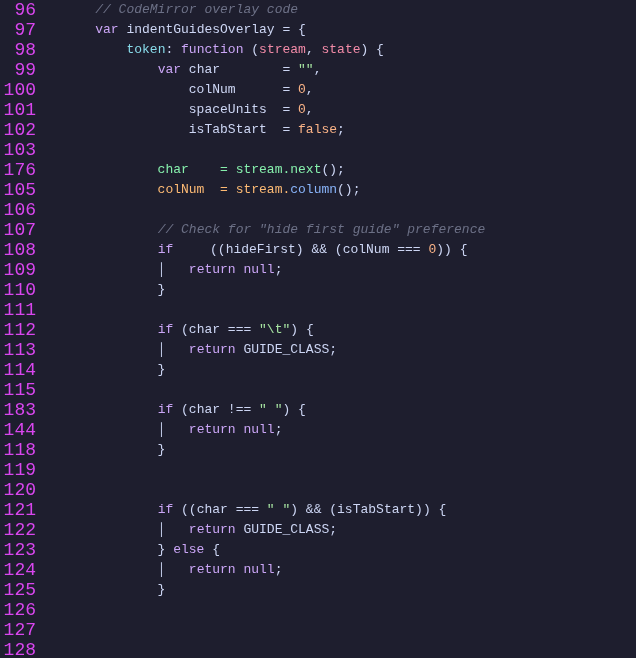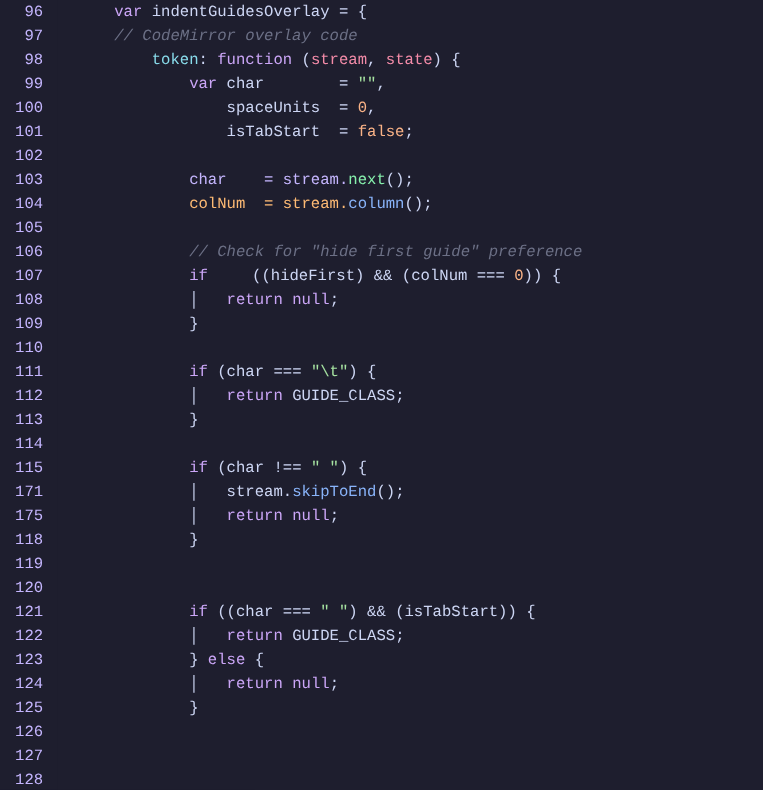--- a/index.html
+++ b/index.html
@@ -34,22 +34,22 @@
       padding-right: 12px;
       padding-top: 0;
       user-select: none;
       border-right: none;
     }
 
     .line-number {
       display: block;
       height: 20px;
       line-height: 20px;
-      font-size: 13px;
-      color: #c4b5fd;
+      font-size: 18px;
+      color: #d946ef;
     }
 
     .code-area {
       flex: 1;
       padding-left: 16px;
       overflow: hidden;
     }
 
     .code-line {
       height: 20px;
@@ -64,68 +64,68 @@
 <div class="editor">
   <div class="line-numbers" id="line-numbers">
       <span class="line-number">96</span>
       <span class="line-number">97</span>
       <span class="line-number">98</span>
       <span class="line-number">99</span>
       <span class="line-number">100</span>
       <span class="line-number">101</span>
       <span class="line-number">102</span>
       <span class="line-number">103</span>
-      <span class="line-number">104</span>
+      <span class="line-number">176</span>
       <span class="line-number">105</span>
       <span class="line-number">106</span>
       <span class="line-number">107</span>
       <span class="line-number">108</span>
       <span class="line-number">109</span>
       <span class="line-number">110</span>
       <span class="line-number">111</span>
       <span class="line-number">112</span>
       <span class="line-number">113</span>
       <span class="line-number">114</span>
       <span class="line-number">115</span>
-      <span class="line-number">171</span>
-      <span class="line-number">175</span>
+      <span class="line-number">183</span>
+      <span class="line-number">144</span>
       <span class="line-number">118</span>
       <span class="line-number">119</span>
       <span class="line-number">120</span>
       <span class="line-number">121</span>
       <span class="line-number">122</span>
       <span class="line-number">123</span>
       <span class="line-number">124</span>
       <span class="line-number">125</span>
       <span class="line-number">126</span>
       <span class="line-number">127</span>
       <span class="line-number">128</span>
     </div>
   <div class="code-area" id="code-area">
+      <div class="code-line"><span style="color: rgb(108, 112, 134); font-style: italic;">    // CodeMirror overlay code</span></div>
       <div class="code-line"><span style="color: rgb(205, 214, 244);">    </span><span style="color: rgb(203, 166, 247);">var</span><span style="color: rgb(205, 214, 244);"> indentGuidesOverlay = {</span></div>
-      <div class="code-line"><span style="color: rgb(108, 112, 134); font-style: italic;">    // CodeMirror overlay code</span></div>
       <div class="code-line"><span style="color: rgb(205, 214, 244);">        </span><span style="color: rgb(137, 220, 235);">token</span><span style="color: rgb(205, 214, 244);">: </span><span style="color: rgb(203, 166, 247);">function</span><span style="color: rgb(205, 214, 244);"> (</span><span style="color: rgb(243, 139, 168);">stream</span><span style="color: rgb(205, 214, 244);">, </span><span style="color: rgb(243, 139, 168);">state</span><span style="color: rgb(205, 214, 244);">) {</span></div>
       <div class="code-line"><span style="color: rgb(205, 214, 244);">            </span><span style="color: rgb(203, 166, 247);">var</span><span style="color: rgb(205, 214, 244);"> char        = </span><span style="color: rgb(166, 227, 161);">""</span><span style="color: rgb(205, 214, 244);">,</span></div>
+      <div class="code-line"><span style="color: rgb(205, 214, 244);">                colNum      = </span><span style="color: rgb(250, 179, 135);">0</span><span style="color: rgb(205, 214, 244);">,</span></div>
       <div class="code-line"><span style="color: rgb(205, 214, 244);">                spaceUnits  = </span><span style="color: rgb(250, 179, 135);">0</span><span style="color: rgb(205, 214, 244);">,</span></div>
       <div class="code-line"><span style="color: rgb(205, 214, 244);">                isTabStart  = </span><span style="color: rgb(250, 179, 135);">false</span><span style="color: rgb(205, 214, 244);">;</span></div>
       <div class="code-line"><span style="color: rgb(205, 214, 244);"></span></div>
-      <div class="code-line"><span style="color: #c4b5fd;">            char    = stream.</span><span style="color: #86efac;">next</span><span style="color: rgb(205, 214, 244);">();</span></div>
+      <div class="code-line"><span style="color: #86efac;">            char    = stream.</span><span style="color: #86efac;">next</span><span style="color: rgb(205, 214, 244);">();</span></div>
       <div class="code-line"><span style="color: #fdba74;">            colNum  = stream.</span><span style="color: rgb(137, 180, 250);">column</span><span style="color: rgb(205, 214, 244);">();</span></div>
       <div class="code-line"><span style="color: rgb(205, 214, 244);"></span></div>
       <div class="code-line"><span style="color: rgb(205, 214, 244);">            </span><span style="color: rgb(108, 112, 134); font-style: italic;">// Check for "hide first guide" preference</span></div>
       <div class="code-line"><span style="color: rgb(205, 214, 244);">            </span><span style="color: rgb(203, 166, 247);">if</span><span style="color: rgb(205, 214, 244); margin-left: 29px;"> ((hideFirst) &amp;&amp; (colNum === </span><span style="color: rgb(250, 179, 135);">0</span><span style="color: rgb(205, 214, 244);">)) {</span></div>
       <div class="code-line"><span style="color: rgb(205, 214, 244);">            </span><span style="color: rgb(205, 214, 244);">│   </span><span style="color: rgb(203, 166, 247);">return</span><span style="color: rgb(205, 214, 244);"> </span><span style="color: rgb(203, 166, 247);">null</span><span style="color: rgb(205, 214, 244);">;</span></div>
       <div class="code-line"><span style="color: rgb(205, 214, 244);">            }</span></div>
       <div class="code-line"><span style="color: rgb(205, 214, 244);"></span></div>
       <div class="code-line"><span style="color: rgb(205, 214, 244);">            </span><span style="color: rgb(203, 166, 247);">if</span><span style="color: rgb(205, 214, 244);"> (char === </span><span style="color: rgb(166, 227, 161);">"\t"</span><span style="color: rgb(205, 214, 244);">) {</span></div>
       <div class="code-line"><span style="color: rgb(205, 214, 244);">            </span><span style="color: rgb(205, 214, 244);">│   </span><span style="color: rgb(203, 166, 247);">return</span><span style="color: rgb(205, 214, 244);"> GUIDE_CLASS;</span></div>
       <div class="code-line"><span style="color: rgb(205, 214, 244);">            }</span></div>
       <div class="code-line"><span style="color: rgb(205, 214, 244);"></span></div>
       <div class="code-line"><span style="color: rgb(205, 214, 244);">            </span><span style="color: rgb(203, 166, 247);">if</span><span style="color: rgb(205, 214, 244);"> (char !== </span><span style="color: rgb(166, 227, 161);">" "</span><span style="color: rgb(205, 214, 244);">) {</span></div>
-      <div class="code-line"><span style="color: rgb(205, 214, 244);">            </span><span style="color: rgb(205, 214, 244);">│   stream.</span><span style="color: rgb(137, 180, 250);">skipToEnd</span><span style="color: rgb(205, 214, 244);">();</span></div>
       <div class="code-line"><span style="color: rgb(205, 214, 244);">            </span><span style="color: rgb(205, 214, 244);">│   </span><span style="color: rgb(203, 166, 247);">return</span><span style="color: rgb(205, 214, 244);"> </span><span style="color: rgb(203, 166, 247);">null</span><span style="color: rgb(205, 214, 244);">;</span></div>
       <div class="code-line"><span style="color: rgb(205, 214, 244);">            }</span></div>
       <div class="code-line"><span style="color: rgb(205, 214, 244);"></span></div>
       <div class="code-line"><span style="color: rgb(205, 214, 244);"></span></div>
       <div class="code-line"><span style="color: rgb(205, 214, 244);">            </span><span style="color: rgb(203, 166, 247);">if</span><span style="color: rgb(205, 214, 244); margin-top: 20px;"> ((char === </span><span style="color: rgb(166, 227, 161);">" "</span><span style="color: rgb(205, 214, 244);">) &amp;&amp; (isTabStart)) {</span></div>
       <div class="code-line"><span style="color: rgb(205, 214, 244);">            </span><span style="color: rgb(205, 214, 244);">│   </span><span style="color: rgb(203, 166, 247);">return</span><span style="color: rgb(205, 214, 244);"> GUIDE_CLASS;</span></div>
       <div class="code-line"><span style="color: rgb(205, 214, 244);">            } </span><span style="color: rgb(203, 166, 247);">else</span><span style="color: rgb(205, 214, 244);"> {</span></div>
       <div class="code-line"><span style="color: rgb(205, 214, 244);">            </span><span style="color: rgb(205, 214, 244);">│   </span><span style="color: rgb(203, 166, 247);">return</span><span style="color: rgb(205, 214, 244);"> </span><span style="color: rgb(203, 166, 247);">null</span><span style="color: rgb(205, 214, 244);">;</span></div>
       <div class="code-line"><span style="color: rgb(205, 214, 244);">            }</span></div>
     </div>

